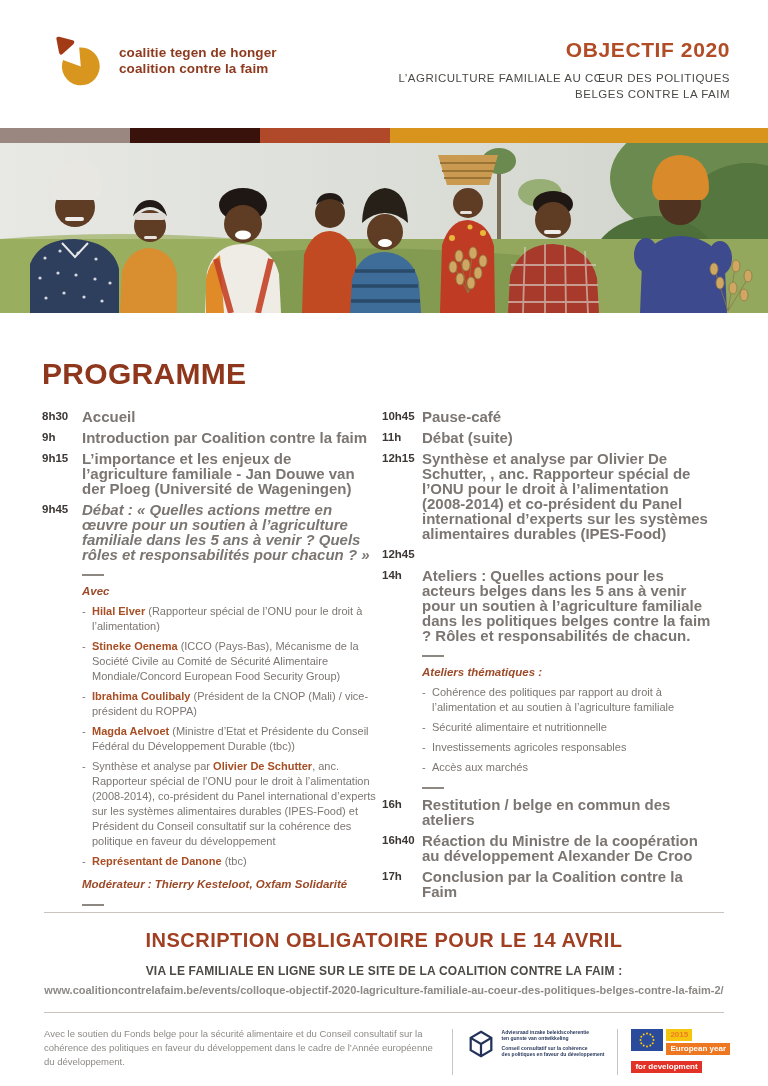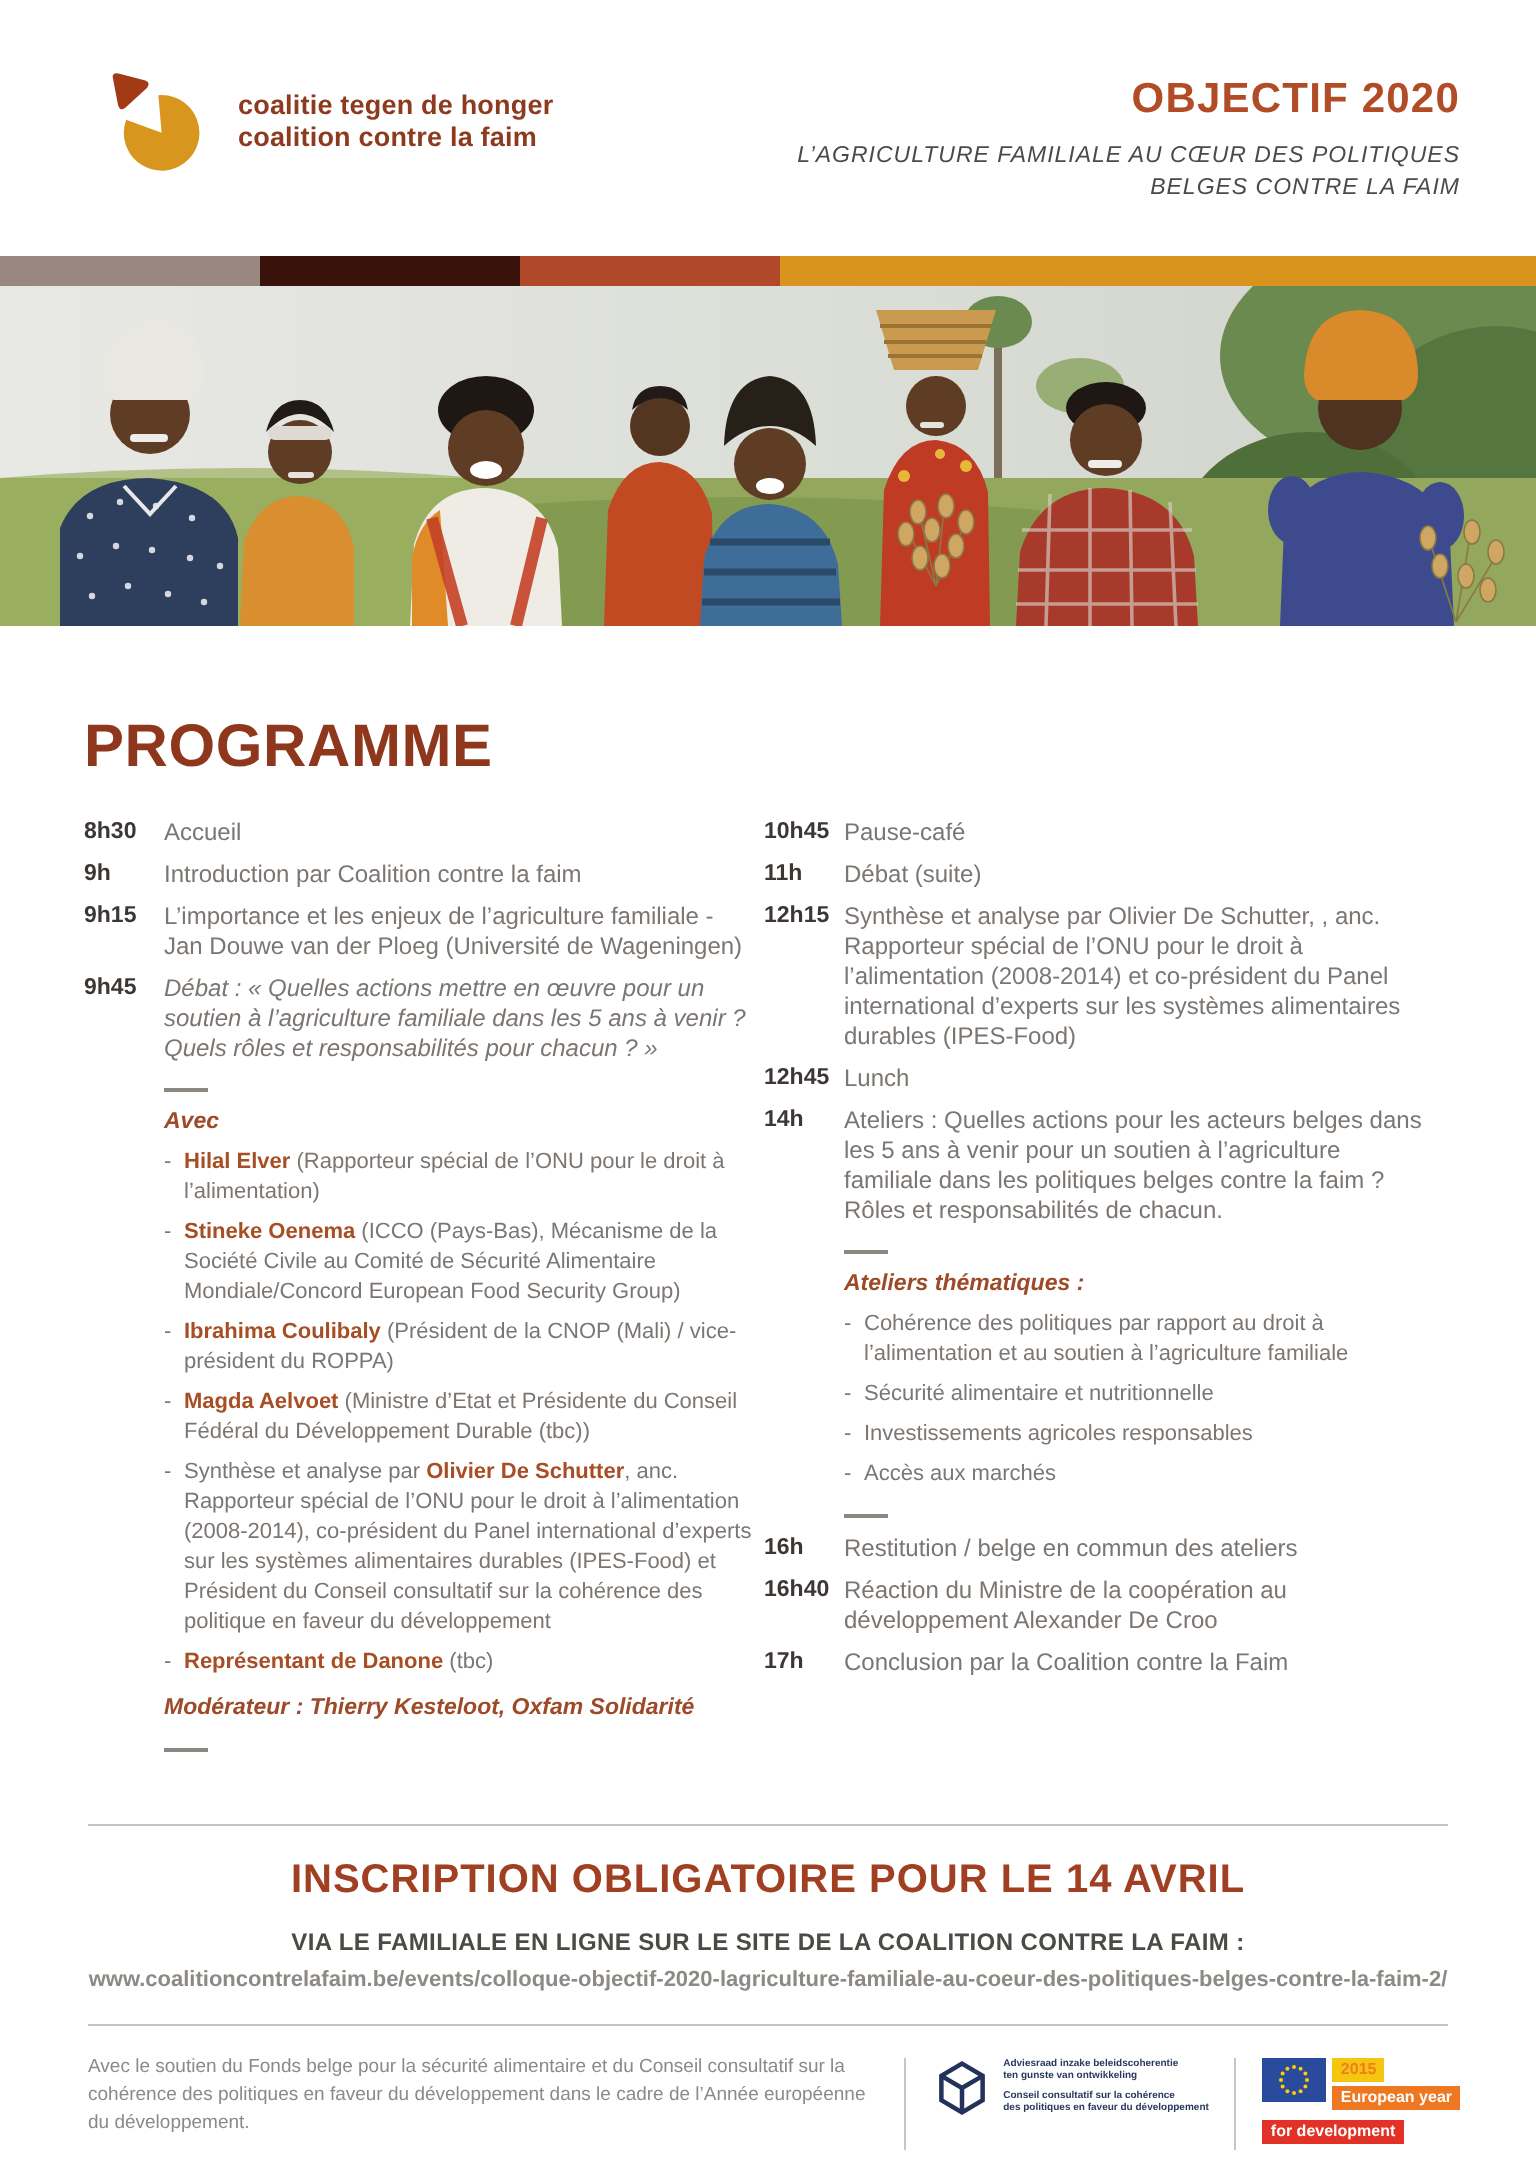--- a/index.html
+++ b/index.html
@@ -5,40 +5,40 @@
   html,body{margin:0;padding:0;}
   body{font-family:"Liberation Sans",sans-serif;background:#ffffff;}
   .page{position:relative;width:768px;height:1086px;background:#ffffff;overflow:hidden;}
 
   
   .header{height:128px;display:flex;justify-content:space-between;align-items:flex-start;padding:0 38px 0 52px;box-sizing:border-box;}
   .logo-block{display:flex;align-items:center;gap:13px;margin-top:34px;}
   .logo-text{font-size:13.5px;font-weight:bold;color:#8d3a1e;line-height:16px;letter-spacing:0.1px;}
   .header-right{text-align:right;margin-top:38px;}
   .obj-title{font-size:21px;font-weight:bold;color:#b14c26;letter-spacing:0.6px;}
-  .obj-sub{margin-top:8px;font-size:11.5px;color:#4c4a47;line-height:16px;letter-spacing:0.5px;font-style:italic;}
+  .obj-sub{margin-top:8px;font-size:11.5px;color:#4c4a47;line-height:16px;letter-spacing:0.5px;}
 
   
   .colorbar{height:15px;display:flex;}
   .colorbar .seg1{width:130px;background:#998780;}
   .colorbar .seg2{width:130px;background:#3a120c;}
   .colorbar .seg3{width:130px;background:#b0482a;}
   .colorbar .seg4{flex:1;background:#d8941c;}
 
   
   .photo{display:block;width:768px;height:170px;}
 
   
   .content{padding:0 42px;}
   .programme-title{margin:44px 0 0 0;font-size:30px;font-weight:bold;color:#8e371c;letter-spacing:0.3px;}
   .columns{display:flex;gap:6px;margin-top:12px;}
   .col{width:334px;box-sizing:border-box;}
   .prow{display:flex;margin-top:6px;}
   .ptime{flex:none;width:40px;font-size:11.5px;font-weight:bold;color:#3c3734;line-height:15px;}
-  .ptext{flex:1;font-size:12px;color:#7c7672;line-height:15px;}
+  .ptext{flex:1;font-size:15px;color:#7c7672;line-height:15px;font-weight:bold;}
   .ptext b, .pbullet b{color:#a84e24;font-weight:bold;}
   .psep{width:22px;border-top:2px solid #8d8882;margin:12px 0 8px 40px;}
   .plabel{margin:8px 0 2px 40px;font-size:11.5px;font-weight:bold;font-style:italic;color:#9c4a28;line-height:15px;}
   .pbullet{margin:5px 0 0 40px;font-size:11px;color:#7c7672;line-height:15px;position:relative;padding-left:10px;}
   .pbullet::before{content:"-";position:absolute;left:0;top:0;color:#7c7672;}
 
   
   .bottom{position:absolute;left:0;right:0;top:912px;}
   .rule{border:none;border-top:1px solid #c9c4bf;margin:0 44px;}
   .insc-title{margin-top:16px;text-align:center;font-size:20px;font-weight:bold;color:#a03f22;letter-spacing:0.5px;}
@@ -242,21 +242,20 @@
           <div class="prow">
             <span class="ptime">11h</span>
             <span class="ptext">Débat (suite)</span>
           </div>
           <div class="prow">
             <span class="ptime">12h15</span>
             <span class="ptext">Synthèse et analyse par Olivier De Schutter, , anc. Rapporteur spécial de l’ONU pour le droit à l’alimentation (2008-2014) et co-président du Panel international d’experts sur les systèmes alimentaires durables (IPES-Food)</span>
           </div>
           <div class="prow">
             <span class="ptime">12h45</span>
-            <span class="ptext">Lunch</span>
           </div>
           <div class="prow">
             <span class="ptime">14h</span>
             <span class="ptext">Ateliers : Quelles actions pour les acteurs belges dans les 5 ans à venir pour un soutien à l’agriculture familiale dans les politiques belges contre la faim ? Rôles et responsabilités de chacun.</span>
           </div>
           <div class="psep"></div>
           <div class="plabel">Ateliers thématiques :</div>
           <div class="pbullet">Cohérence des politiques par rapport au droit à l’alimentation et au soutien à l’agriculture familiale</div>
           <div class="pbullet">Sécurité alimentaire et nutritionnelle</div>
           <div class="pbullet">Investissements agricoles responsables</div>

